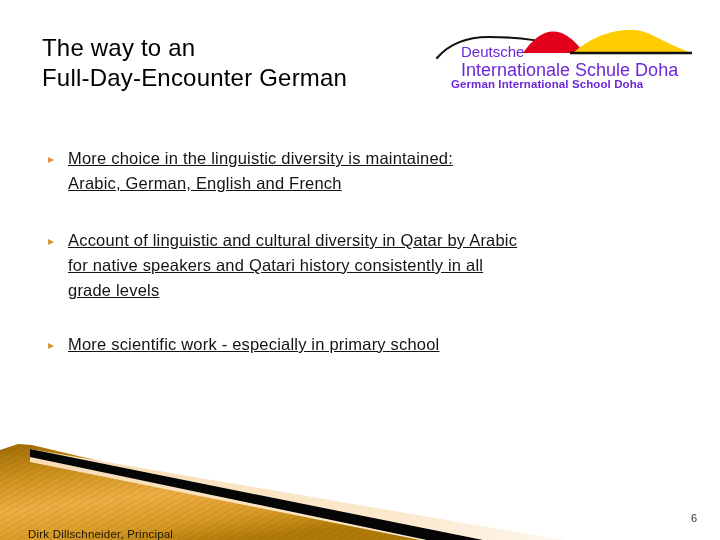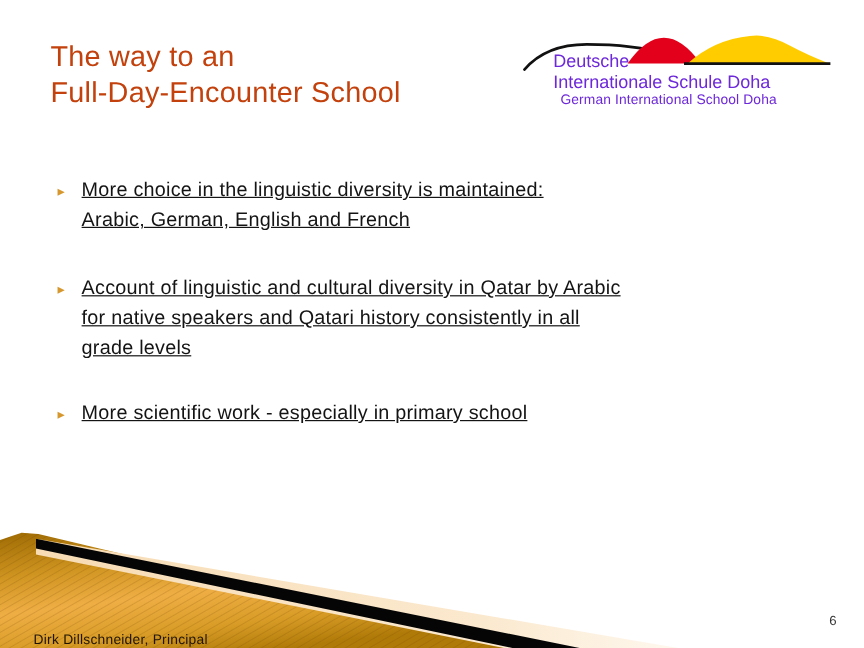--- a/index.html
+++ b/index.html
@@ -2,30 +2,30 @@
 <html><head>
 <meta charset="utf-8">
 <style>
   html,body{margin:0;padding:0;background:#ffffff;}
   .slide{
     position:relative;width:720px;height:540px;overflow:hidden;
     background:#ffffff;font-family:"Liberation Sans",sans-serif;
   }
 
   
-  .title-block{position:absolute;left:42px;top:33px;color:#c2410c;
+  .title-block{position:absolute;left:42px;top:33px;color:#000000;
     font-size:24px;line-height:30px;font-weight:400;letter-spacing:.2px;}
 
   
   .logo{position:absolute;left:433px;top:25px;width:268px;height:80px;}
   .logo svg{position:absolute;left:0;top:0;}
   .logo-text{position:absolute;color:#6d28d9;white-space:nowrap;}
   .logo-line1{left:28px;top:18px;font-size:15px;font-weight:500;}
-  .logo-line2{left:28px;top:35px;font-size:15px;font-weight:500;}
-  .logo-line3{left:34px;top:53px;font-size:11.5px;font-weight:400;letter-spacing:.1px;}
+  .logo-line2{left:28px;top:35px;font-size:18px;font-weight:500;}
+  .logo-line3{left:18px;top:53px;font-size:11.5px;font-weight:700;letter-spacing:.1px;}
 
   
   .bullet{position:absolute;left:48px;width:640px;display:flex;}
   .bullet-marker{width:12px;flex:0 0 12px;color:#d6972e;font-size:12px;
     line-height:25px;padding-top:1px;}
   .bullet-text{flex:1;margin-left:8px;color:#141414;font-size:16.5px;
     line-height:25px;white-space:pre-line;letter-spacing:.2px;text-decoration:underline;}
   .b1{top:146px;} .b2{top:228px;} .b3{top:332px;}
 
   
@@ -34,21 +34,21 @@
     color:#201505;letter-spacing:.2px;}
   .page-number{position:absolute;left:691px;top:512px;font-size:11px;color:#333;}
 </style>
 </head>
 <body>
 
 <div class="slide">
 
   <div class="title-block">
     <div>The way to an</div>
-    <div>Full-Day-Encounter School</div>
+    <div>Full-Day-Encounter German</div>
   </div>
 
   <div class="logo">
     <svg width="268" height="80" viewBox="0 0 268 80" aria-hidden="true">
 
       <path d="M 4 33 C 16 19 34 12 56 12 C 80 12 102 14 124 20" fill="none" stroke="#111111" stroke-width="2.2" stroke-linecap="round"></path>
 
       <path d="M 90 28 Q 120 -15 151 28 Z" fill="#e2001a"></path>
 
       <path d="M 140 28 Q 162 8 192 5 Q 208 3 225 13 Q 240 21 258 28 Z" fill="#ffcc00"></path>

